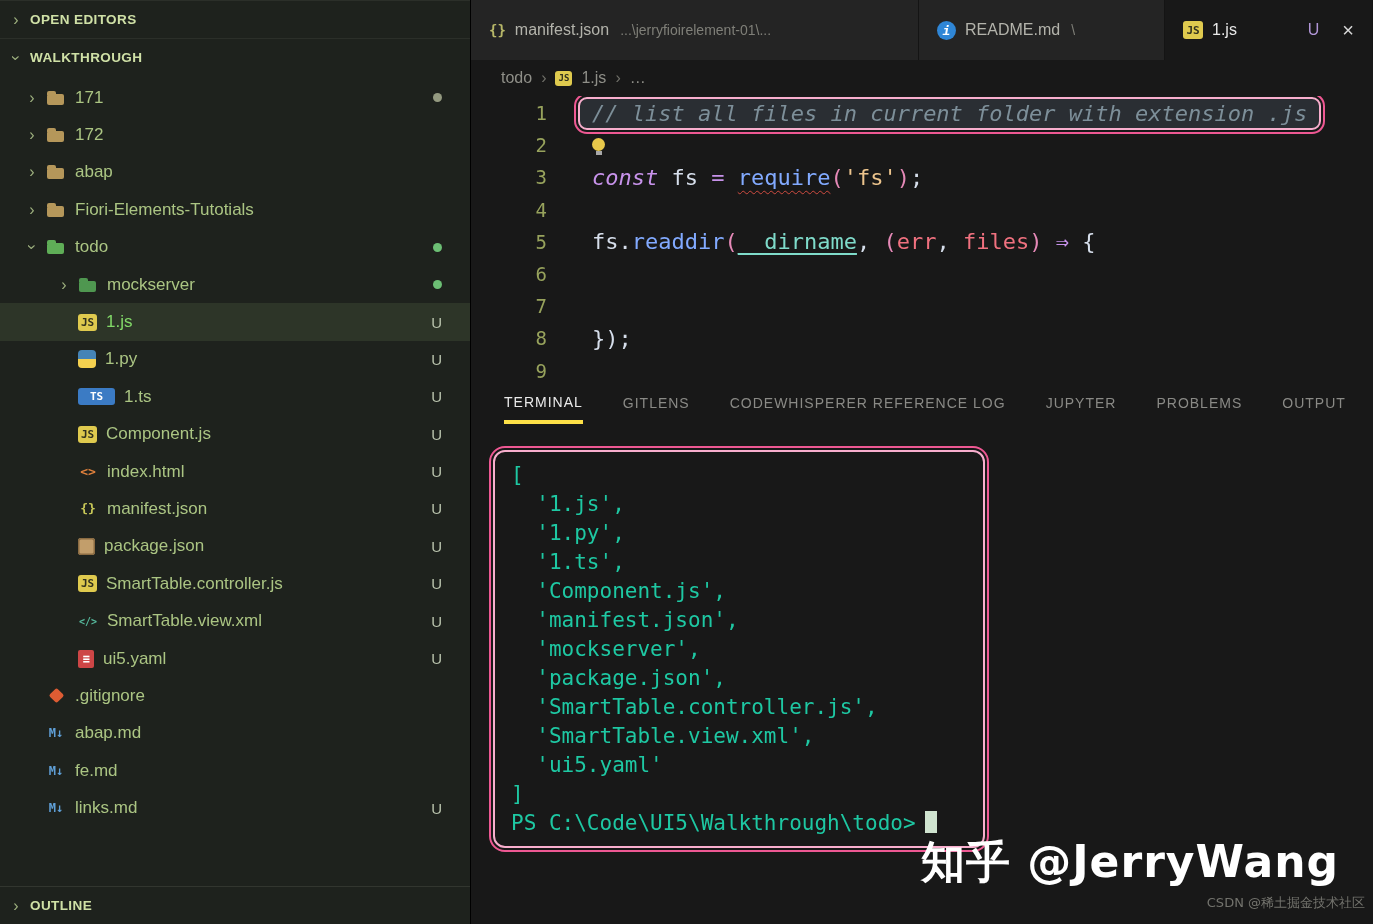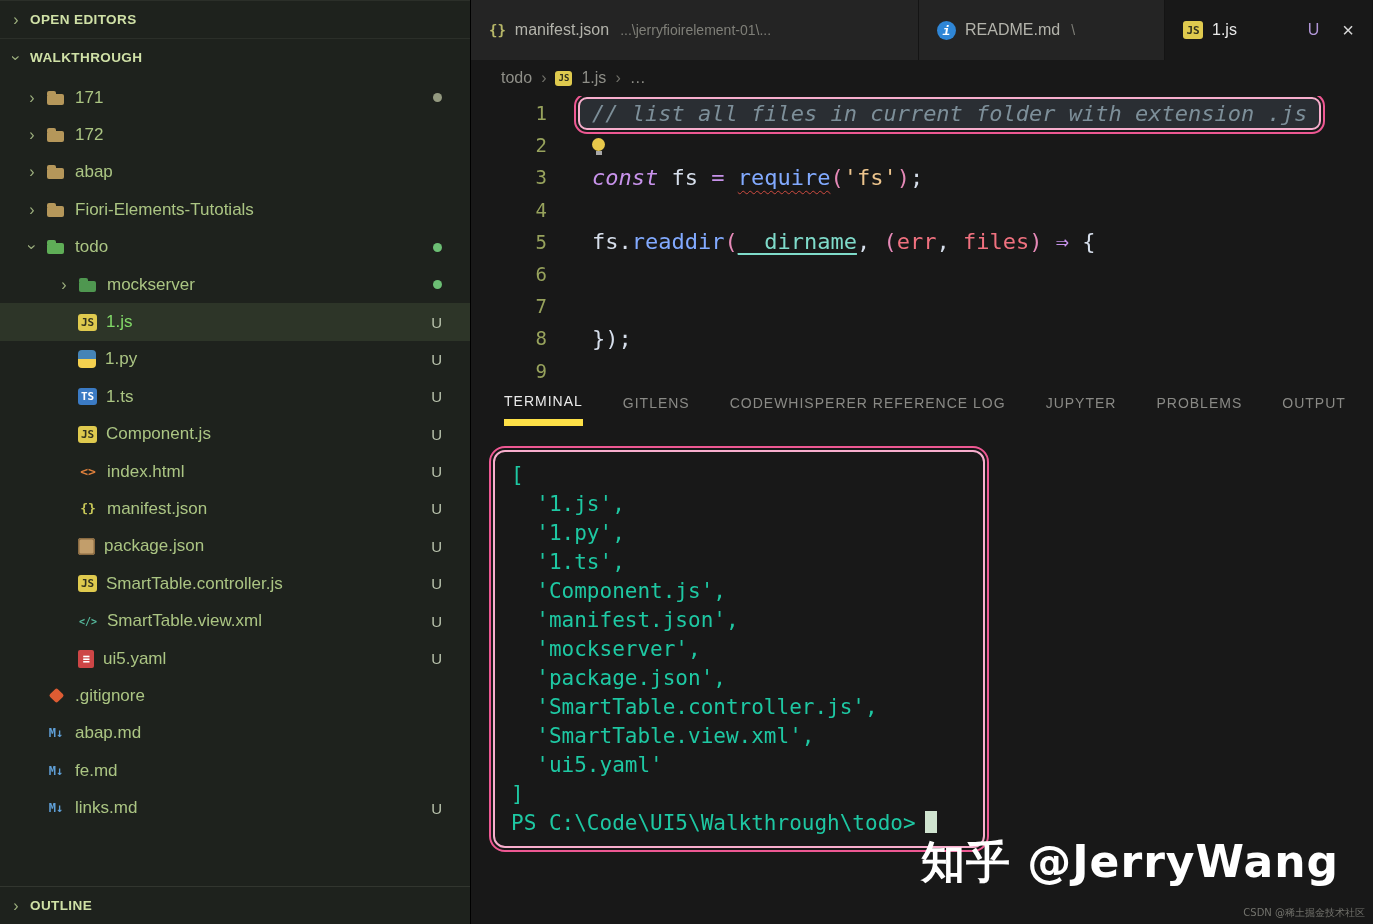--- a/index.html
+++ b/index.html
@@ -32,21 +32,21 @@
 
   .tree-icon { width:20px; height:20px; margin-right:9px; display:flex; align-items:center;
                justify-content:center; flex:none; position:relative;
                font-family:"DejaVu Sans Mono", monospace; font-weight:bold; }
   .tree-icon.f::after { content:""; position:absolute; left:1px; top:6px; width:17px; height:11px; border-radius:2px; }
   .tree-icon.f::before { content:""; position:absolute; left:1px; top:3px; width:9px; height:4px; border-radius:2px 2px 0 0; }
   .fi-folder::before,.fi-folder::after { background:#b5975a; }
   .fi-folder-open::before,.fi-folder-open::after { background:#5fae57; }
   .fi-folder-sub::before,.fi-folder-sub::after { background:#4f9750; }
   .fi-js { background:#dfca4e; color:#32321e; font-size:11px; border-radius:3px; width:19px; height:17px; }
-  .fi-ts { background:#3b7bc4; color:#fff; font-size:11px; border-radius:3px; width:19px; height:17px; }
+  .fi-ts { background:#3b7bc4; color:#fff; font-size:11px; border-radius:3px; width:37px; height:17px; }
   .fi-py { background:linear-gradient(180deg,#4584b6 50%,#f5d14f 50%); border-radius:4px; width:18px; height:18px; }
   .fi-html { color:#e0813c; font-size:13px; }
   .fi-json { color:#c9c958; font-size:13px; }
   .fi-npm { background:#c29e6b; border-radius:3px; width:17px; height:17px; box-shadow:inset 0 0 0 1.5px #8a6b42; }
   .fi-xml { color:#56b89c; font-size:10px; }
   .fi-yaml { background:#cd4646; color:#fff; font-size:12px; border-radius:2px; width:16px; height:18px; }
   .fi-git::after { content:""; width:11px; height:11px; background:#dd5c33; transform:rotate(45deg); border-radius:2px; }
   .fi-md { color:#5f9fd6; font-size:12px; }
 
   
@@ -97,32 +97,32 @@
   .annotate.block { border-radius:12px; }
 
   .bulb { display:inline-block; width:13px; height:13px; border-radius:50%; background:#e8c84a;
           position:relative; vertical-align:middle; margin-top:-4px; cursor:pointer; }
   .bulb::after { content:""; position:absolute; left:3.5px; bottom:-4px; width:6px; height:4px; background:#a8a8a8; }
 
   
   .panel-tabs { height:48px; display:flex; align-items:center; gap:40px; padding-left:33px;
                 overflow:hidden; white-space:nowrap; }
   .panel-tab { font-size:14px; letter-spacing:1px; color:#8a8a86; padding:14px 0 12px; cursor:pointer; }
-  .panel-tab.active { color:#eaeaea; border-bottom:7px solid #fde047; padding-bottom:10px; }
+  .panel-tab.active { color:#eaeaea; border-bottom:4px solid #fde047; padding-bottom:10px; }
 
   .terminal { flex:1; padding:24px 0 0 22px; position:relative; }
   .term-box { width:492px; padding:9px 14px 8px 16px; }
   .term-line { font-family:"DejaVu Sans Mono", monospace; font-size:21px; line-height:29px;
                color:#1ec8a3; white-space:pre; }
   .cursor { display:inline-block; width:12px; height:22px; background:#cfe3cf;
             vertical-align:-3px; margin-left:9px; }
 
   .wm-large { position:absolute; right:34px; bottom:32px; color:#ffffff; font-size:44px;
               font-weight:bold; letter-spacing:1px; font-family:"DejaVu Sans", sans-serif; }
-  .wm-small { position:absolute; right:8px; bottom:4px; color:#73736d; font-size:10px;
+  .wm-small { position:absolute; right:8px; bottom:12px; color:#73736d; font-size:13px;
               font-family:"DejaVu Sans", sans-serif; }
 </style>
 </head>
 <body>
 
 <div class="app">
 
   <aside class="sidebar">
     <div class="sb-section">
       <span class="chev">›</span>

